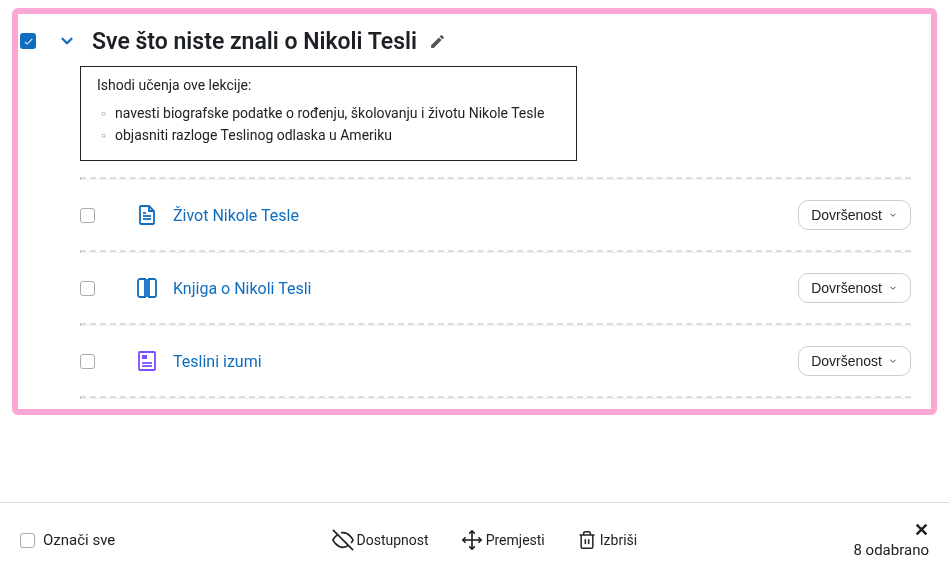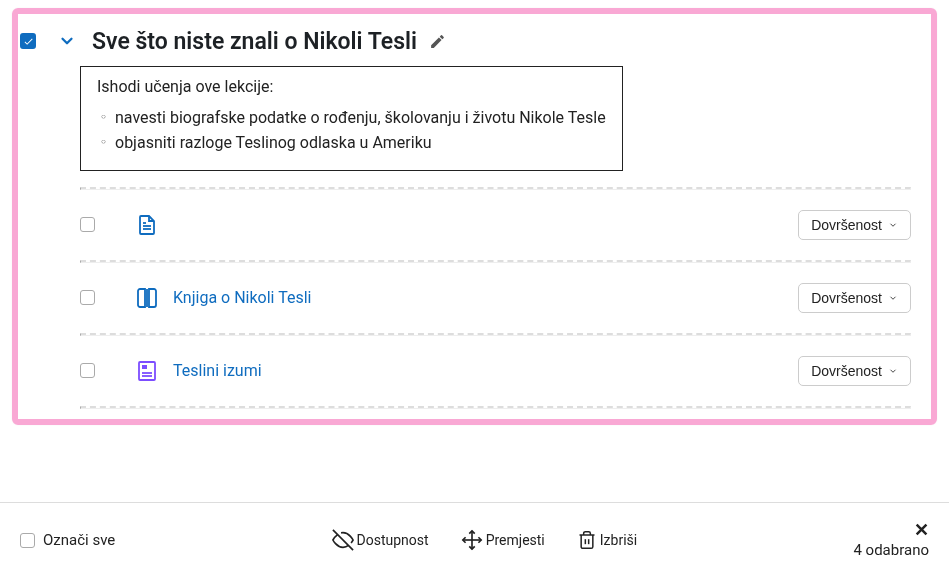--- a/index.html
+++ b/index.html
@@ -56,22 +56,22 @@
     .edit-icon {
       color: #555;
       cursor: pointer;
       margin-left: 2px;
       display: flex;
       align-items: center;
     }
     .outcomes-box {
       border: 1.5px solid #222;
       margin-left: 42px;
-      padding: 10px 16px 14px 16px;
-      font-size: 16px;
+      padding: 10px 32px 14px 16px;
+      font-size: 14px;
       width: fit-content;
       max-width: 580px;
     }
     .outcomes-title {
       margin-bottom: 10px;
     }
     .outcomes-list {
       list-style: none;
       padding-left: 4px;
     }
@@ -119,21 +119,21 @@
     .item-link {
       color: #0f6cbf;
       font-size: 16px;
       cursor: pointer;
       text-decoration: none;
     }
     .completion-btn {
       margin-left: auto;
       border: 1px solid #ccc;
       background: #fff;
-      border-radius: 5px;
+      border-radius: 10px;
       padding: 6px 12px;
       font-size: 14px;
       color: #222;
       display: flex;
       align-items: center;
       gap: 6px;
       cursor: pointer;
     }
     .toolbar {
       position: absolute;
@@ -220,20 +220,21 @@
       <div class="item-checkbox"></div>
       <span class="item-icon">
         <svg viewBox="0 0 24 24" fill="none" stroke="#0f6cbf" stroke-width="1.8">
             <path d="M14 3H6a1 1 0 0 0-1 1v16a1 1 0 0 0 1 1h12a1 1 0 0 0 1-1V8l-5-5z"></path>
             <path d="M14 3v5h5"></path>
             <line x1="8" y1="13" x2="16" y2="13"></line>
             <line x1="8" y1="16" x2="16" y2="16"></line>
             <line x1="8" y1="10" x2="11" y2="10"></line>
           </svg>
       </span>
+      <a class="item-link">Život Nikole Tesle</a>
       <button class="completion-btn">
         <span>Dovršenost</span>
         <svg width="10" height="10" viewBox="0 0 24 24" fill="none" stroke="currentColor" stroke-width="2">
             <polyline points="6 9 12 15 18 9"></polyline>
           </svg>
       </button>
     </div>
     <hr class="divider">
     <div class="item-row">
       <div class="item-checkbox"></div>
@@ -304,15 +305,15 @@
           <polyline points="3 6 5 6 21 6"></polyline>
           <path d="M19 6v14a2 2 0 0 1-2 2H7a2 2 0 0 1-2-2V6m3 0V4a2 2 0 0 1 2-2h4a2 2 0 0 1 2 2v2"></path>
           <line x1="10" y1="11" x2="10" y2="17"></line>
           <line x1="14" y1="11" x2="14" y2="17"></line>
         </svg>
       <span>Izbriši</span>
     </div>
   </div>
   <div class="toolbar-right">
     <span class="close-x">✕</span>
-    <span class="selected-count">4 odabrano</span>
+    <span class="selected-count">8 odabrano</span>
   </div>
 </div>
 
 </body></html>

